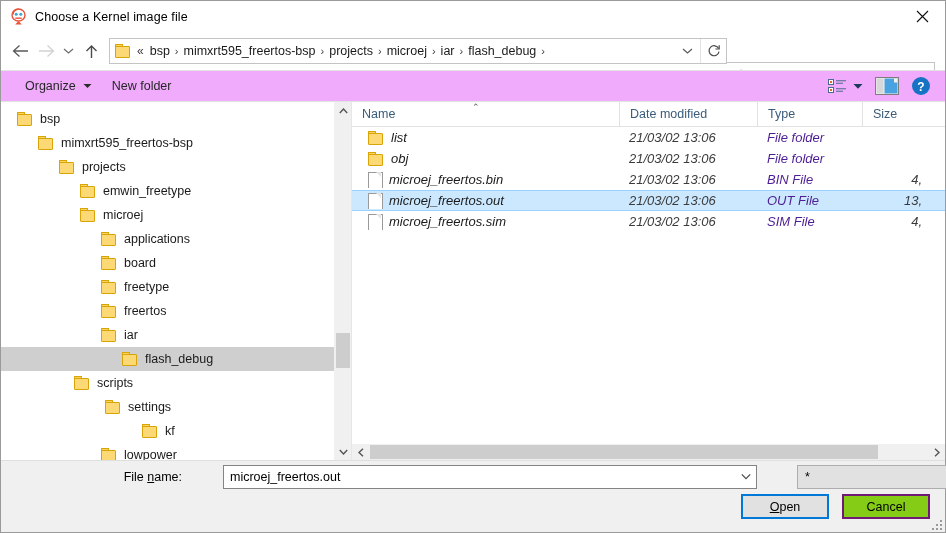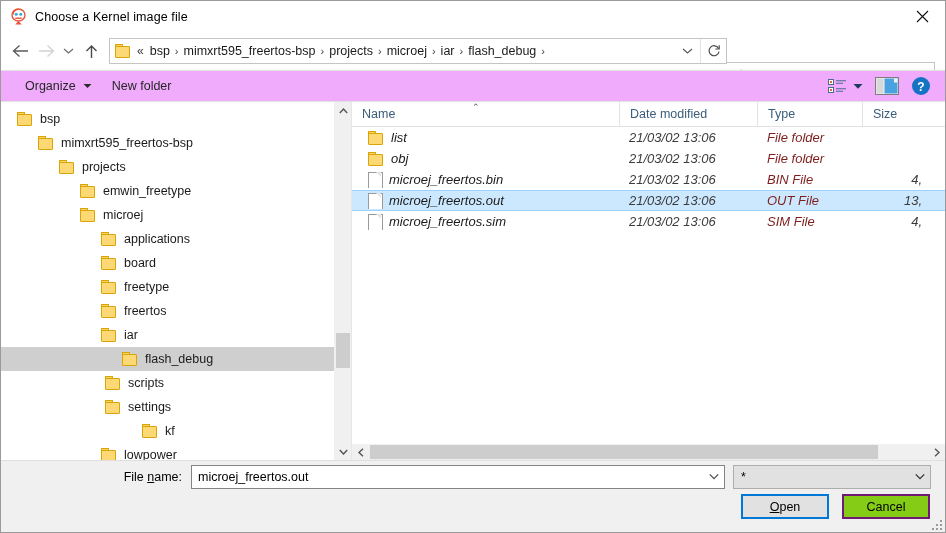--- a/index.html
+++ b/index.html
@@ -316,21 +316,21 @@
   }
   .row.selected {
     background: #cce8ff;
     border-top: 1px solid #99d1ff;
     border-bottom: 1px solid #99d1ff;
     height: 21px;
   }
   .cell { overflow: hidden; white-space: nowrap; flex: 0 0 auto; }
   .cell-name { width: 267px; display: flex; align-items: center; padding-left: 16px; }
   .cell-date { width: 138px; padding-left: 10px; color: #3b3b3b; }
-  .cell-type { width: 105px; padding-left: 10px; color: #7f1d1d; }
+  .cell-type { width: 105px; padding-left: 10px; color: #4c1d95; }
   .cell-size { width: 60px; padding-left: 10px; color: #3b3b3b; text-align: right; }
   .cell-size span { display: block; text-align: right; }
 
   
   #list-hscroll {
     height: 17px; min-height: 17px;
     background: #f0f0f0;
     display: flex;
     align-items: center;
     position: relative;
@@ -356,20 +356,21 @@
     border-top: 1px solid #dfdfdf;
     position: relative;
   }
   #filename-row {
     position: absolute;
     left: 0; top: 3px;
     width: 100%;
     height: 25px;
     display: flex;
     align-items: center;
+    gap: 32px;
   }
   #filename-label {
     width: 190px;
     text-align: right;
     padding-right: 9px;
     font-size: 12.5px;
     color: #000;
     flex: 0 0 auto;
   }
   #filename-label u { text-decoration: underline; }
@@ -635,21 +636,21 @@
               <div class="folder small"></div>
             </div>
             <span>iar</span>
           </div>
           <div class="tree-item selected" style="padding-left: 121px;">
             <div class="tree-folder">
               <div class="folder small"></div>
             </div>
             <span>flash_debug</span>
           </div>
-          <div class="tree-item" style="padding-left: 104px;">
+          <div class="tree-item" style="padding-left: 73px;">
             <div class="tree-folder">
               <div class="folder small"></div>
             </div>
             <span>scripts</span>
           </div>
           <div class="tree-item" style="padding-left: 104px;">
             <div class="tree-folder">
               <div class="folder small"></div>
             </div>
             <span>settings</span>

